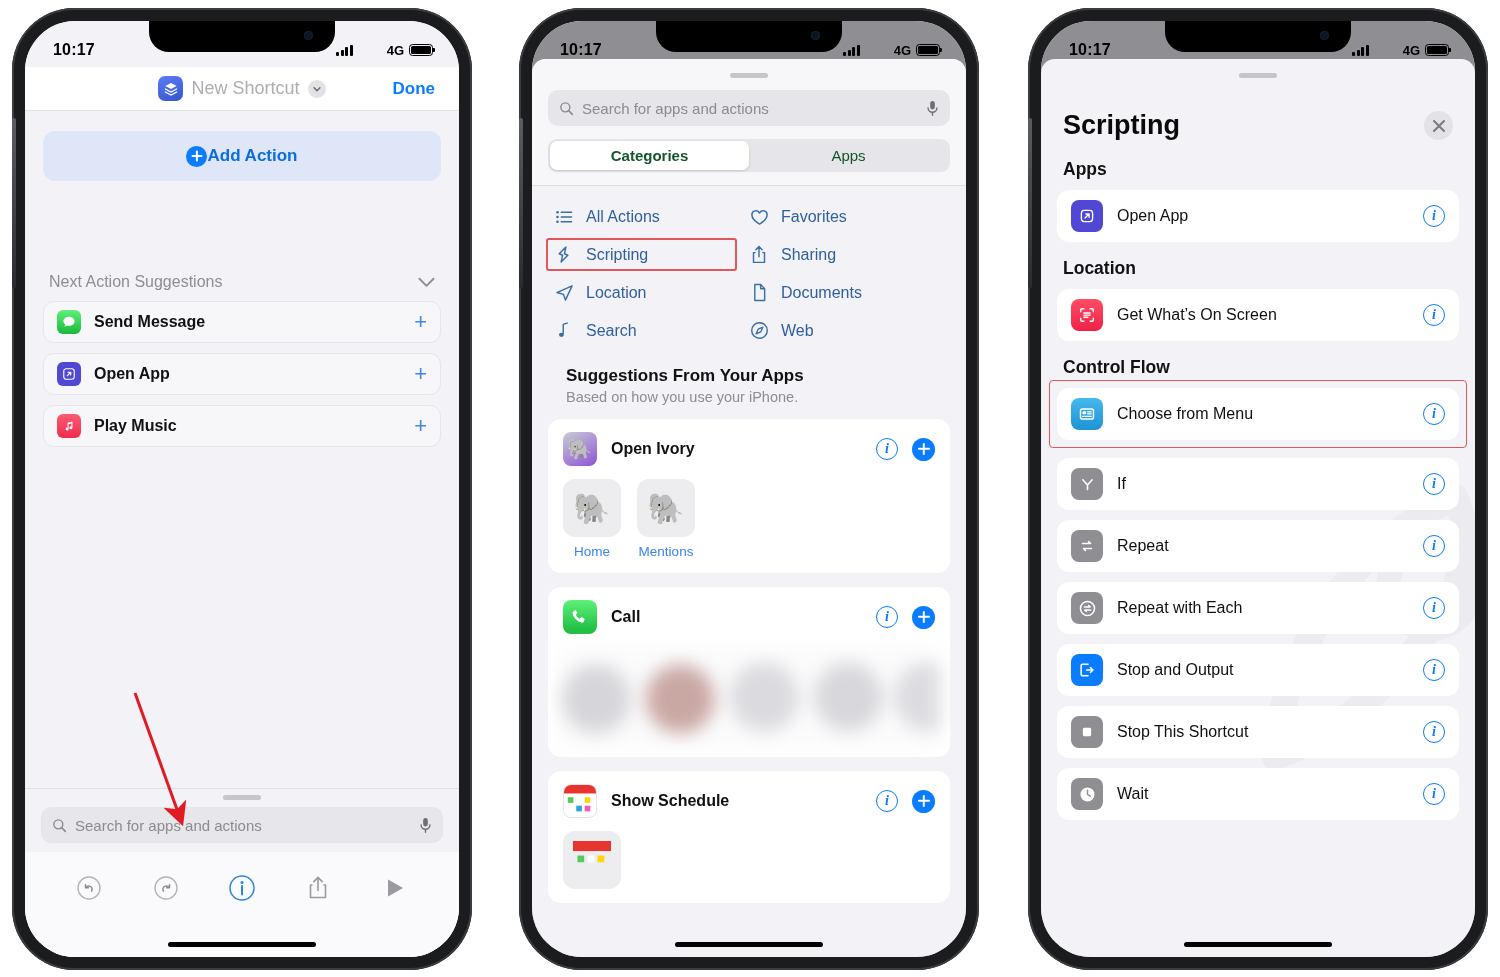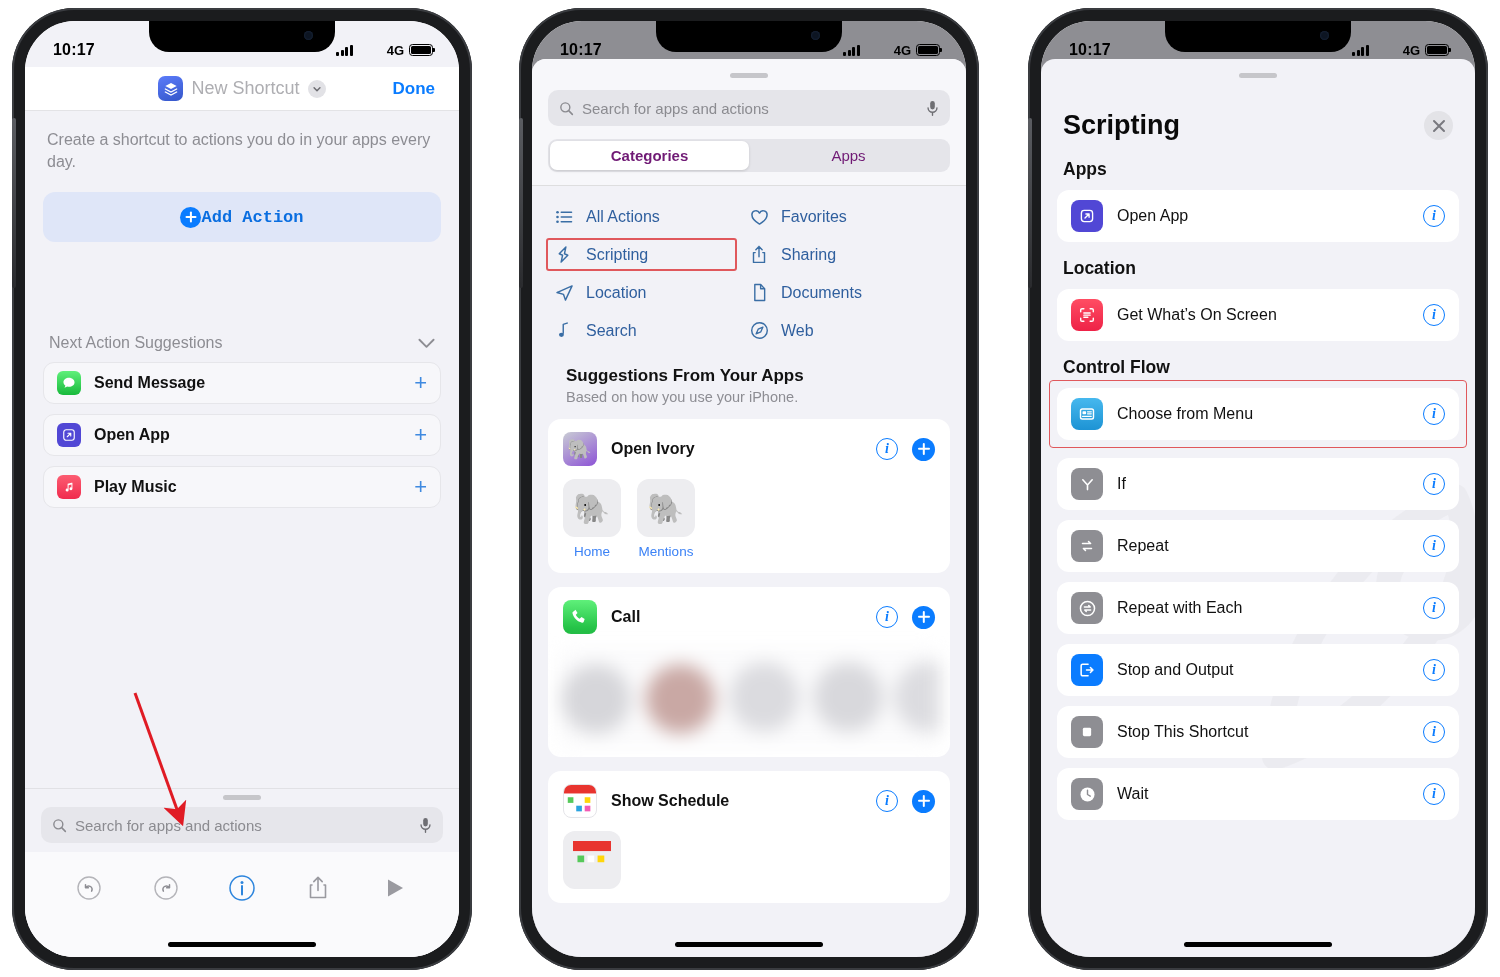--- a/index.html
+++ b/index.html
@@ -99,21 +99,21 @@
   .p1-done {
     position: absolute; right: 24px; top: 50%; transform: translateY(-50%);
     font-size: 17px; color: #0a7cff; font-weight: 600;
   }
   .p1-content { position: absolute; top: 90px; left: 0; right: 0; bottom: 0; }
   .p1-desc {
     padding: 18px 22px 0; font-size: 16px; line-height: 1.35; color: #8d8d93;
   }
   .add-action {
     margin: 20px 18px 0; height: 50px; border-radius: 12px;
-    background: #dfe6f8; display: flex; align-items: center; justify-content: center;  font-family: Liberation Mono, monospace;
+    background: #dfe6f8; display: flex; align-items: center; justify-content: center; 
   }
   .add-action .plus-round {
     width: 21px; height: 21px; border-radius: 50%; background: #0a7cff;
     position: relative;
   }
   .add-action .plus-round::before, .add-action .plus-round::after {
     content: ""; position: absolute; background: #fff; border-radius: 1px;
     left: 50%; top: 50%; transform: translate(-50%,-50%);
   }
   .add-action .plus-round::before { width: 11px; height: 2.2px; }
@@ -170,21 +170,21 @@
     margin: 0 16px; height: 36px; background: #e5e5ea; border-radius: 10px;
     display: flex; align-items: center; padding: 0 11px; gap: 8px;
   }
   .sheet-search .ph { flex: 1; font-size: 15px; color: #8b8b90; }
   .seg {
     margin: 13px 16px 13px; height: 33px; background: #e5e5ea; border-radius: 9px;
     display: flex; padding: 2px;
   }
   .seg > div {
     flex: 1; display: flex; align-items: center; justify-content: center;
-    font-size: 15px; border-radius: 7px; color: #701a75;
+    font-size: 15px; border-radius: 7px; color: #14532d;
   }
   .seg .on { background: #fff; font-weight: 700; box-shadow: 0 1px 3px rgba(0,0,0,.14); }
 
   .cat-grid {
     display: grid; grid-template-columns: 1fr 1fr; row-gap: 19px;
     padding: 22px 22px 0 22px;
   }
   .cat { display: flex; align-items: center; gap: 12px; position: relative; }
   .cat .cl { font-size: 16px; color: #2f5f9e; }
   .cat-ic { width: 20px; display: flex; justify-content: center; }
@@ -303,21 +303,20 @@
             <div class="chev-circle">
               <svg width="10" height="10" viewBox="0 0 12 12">
                   <path d="M2.5 4.5 6 8l3.5-3.5" stroke="#6e6e73" stroke-width="1.8" fill="none" stroke-linecap="round" stroke-linejoin="round"></path>
                 </svg>
             </div>
           </div>
           <div class="p1-done">Done</div>
         </div>
 
         <div class="p1-content">
-          <div class="p1-desc">Create a shortcut to actions you do in your apps every day.</div>
 
           <div class="add-action">
             <div class="plus-round"></div>
             <div class="lbl">Add Action</div>
           </div>
 
           <div class="nas-head">
             <div class="t">Next Action Suggestions</div>
             <div>
               <svg width="17" height="11" viewBox="0 0 18 11">

